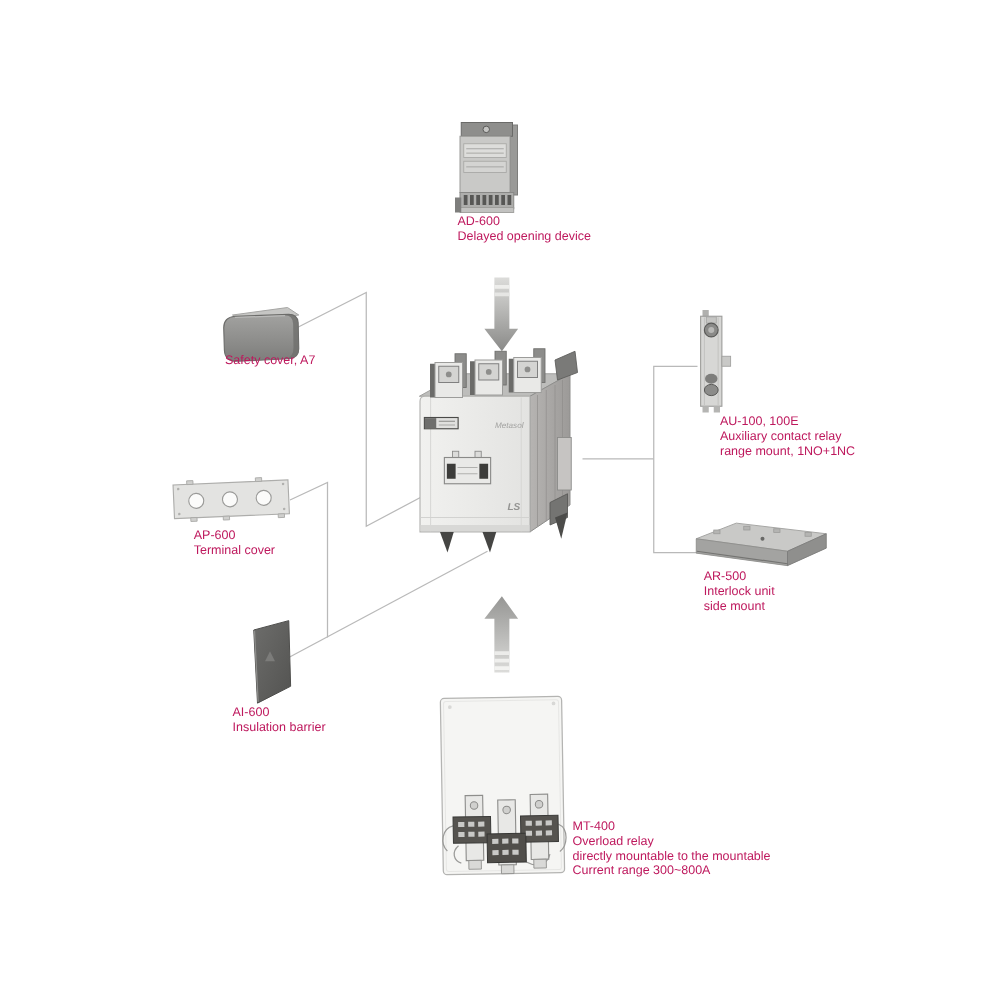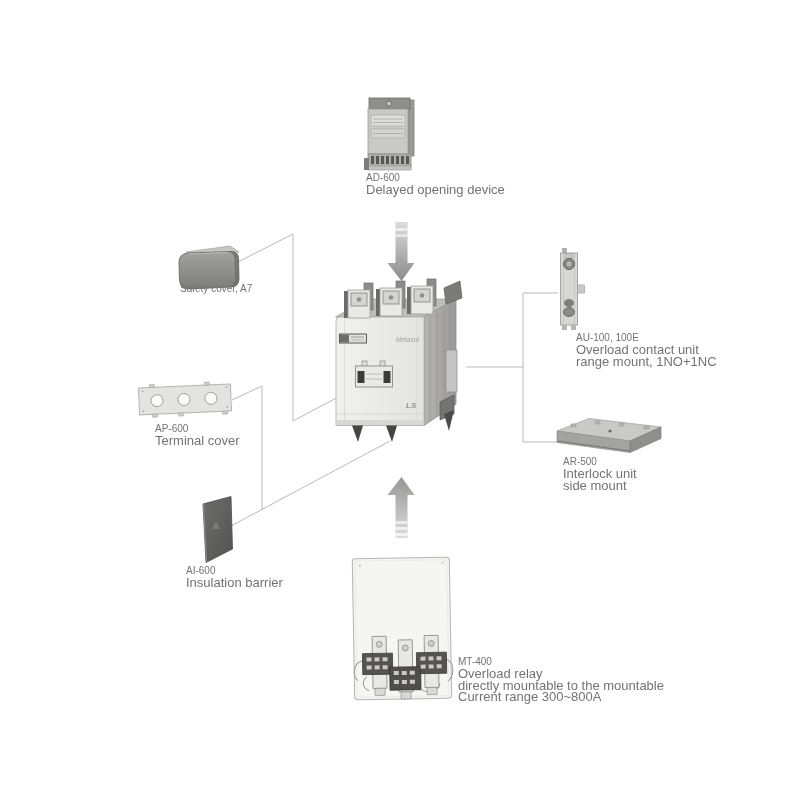--- a/index.html
+++ b/index.html
@@ -2,23 +2,23 @@
 <html><head>
 <meta charset="utf-8">
 <style>
   html,body{margin:0;padding:0;}
   body{
     width:800px;height:800px;position:relative;background:#ffffff;
     font-family:"Liberation Sans", sans-serif;overflow:hidden;
   }
   #stage{position:absolute;left:0;top:0;width:800px;height:800px;}
   svg{position:absolute;left:0;top:0;}
-  .label{position:absolute;color:#737373;}
+  .label{position:absolute;color:#be185d;}
   .label .model{font-size:10px;line-height:12px;white-space:nowrap;}
-  .label .desc{font-size:13px;line-height:11.5px;white-space:nowrap;}
+  .label .desc{font-size:10px;line-height:11.5px;white-space:nowrap;}
   .single{font-size:10px;line-height:12px;white-space:nowrap;}
 </style>
 </head>
 <body>
 
 <div id="stage">
 
 <svg width="800" height="800" viewBox="0 0 800 800">
   <defs>
     <linearGradient id="gDown" x1="0" y1="0" x2="0" y2="1">
@@ -298,21 +298,21 @@
     <div class="desc">Terminal cover</div>
   </div>
 
   <div class="label" style="left:186px;top:565px;">
     <div class="model">AI-600</div>
     <div class="desc">Insulation barrier</div>
   </div>
 
   <div class="label" style="left:552px;top:332px;margin-left:24px;">
     <div class="model">AU-100, 100E</div>
-    <div class="desc">Overload contact unit</div>
+    <div class="desc">Auxiliary contact relay</div>
     <div class="desc">range mount, 1NO+1NC</div>
   </div>
 
   <div class="label" style="left:563px;top:456px;">
     <div class="model">AR-500</div>
     <div class="desc">Interlock unit</div>
     <div class="desc">side mount</div>
   </div>
 
   <div class="label" style="left:458px;top:656px;">

